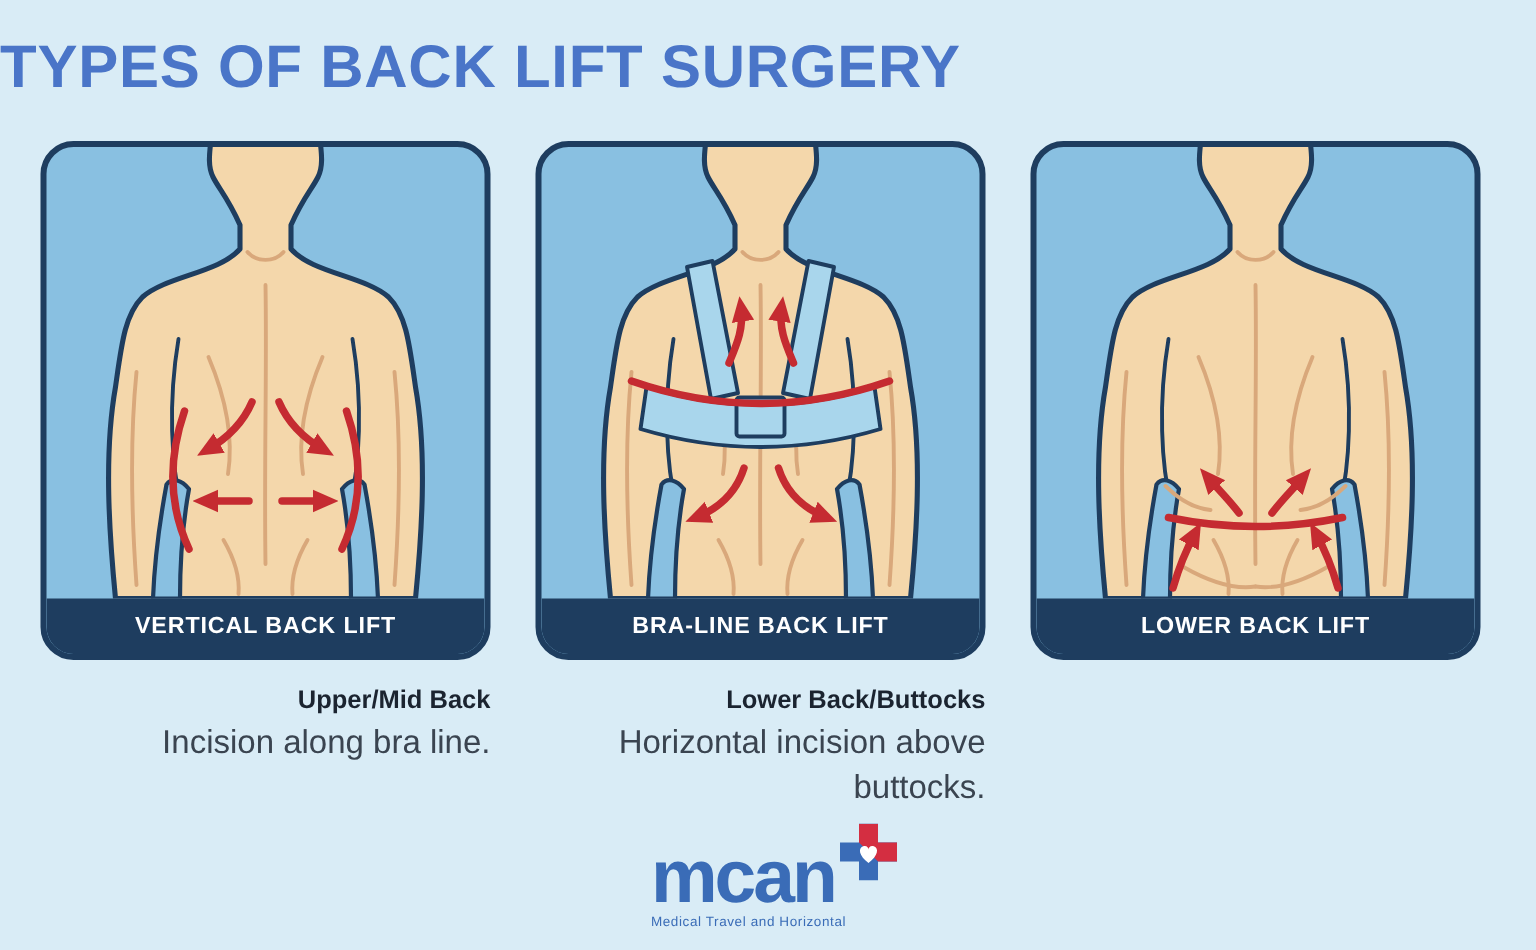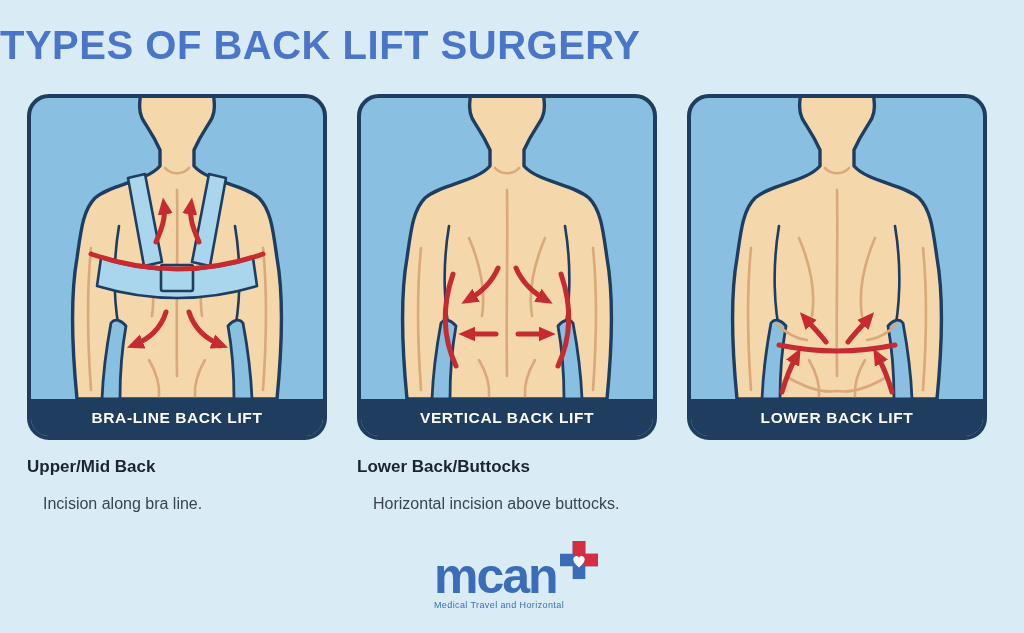--- a/index.html
+++ b/index.html
@@ -27,24 +27,24 @@
     background:var(--panel_sky,#89c0e1);overflow:hidden;
   }
   .figure{position:absolute;left:0;right:0;top:0;bottom:37px}
   svg.fig{width:100%;height:100%;display:block}
   .band{
     position:absolute;left:0;right:0;bottom:0;height:37px;
     background:var(--navy,#1e3d5f);color:var(--band_text,#fff);
     font-weight:bold;font-size:15.5px;letter-spacing:.6px;
     display:flex;align-items:center;justify-content:center;
   }
-  .descs{display:flex;gap:30px;padding:0 37px 0 27px;margin-top:17px;text-align:left}
+  .descs{display:flex;gap:30px;padding:0 37px 0 27px;margin-top:17px;text-align:right}
   .desc{width:300px;flex:0 0 300px}
   .desc h3{margin:0 0 3px;font-size:17px;font-weight:bold;color:var(--heading_text,#1b2430)}
-  .desc p{margin:16px;font-size:16px;line-height:1.35;color:var(--body_text,#3a4450)}
+  .desc p{margin:0;font-size:22px;line-height:1.35;color:var(--body_text,#3a4450)}
   .logo{position:relative;width:max-content;margin:24px auto 16px;padding-right:26px}
   .logo-text{font-size:50px;font-weight:bold;letter-spacing:-2px;line-height:.85;color:var(--logo_blue,#3a6cb7)}
   .logo-cross{position:absolute;top:-14px;right:-8px}
   .logo-tagline{font-size:9px;letter-spacing:.4px;margin-top:3px;color:var(--logo_blue,#3a6cb7)}
   
   .body-outline{fill:var(--skin,#f4d7ab);stroke:var(--navy,#1e3d5f);stroke-width:3.4;stroke-linejoin:round}
   .detail{fill:none;stroke:var(--skin_shade,#d9a87b);stroke-width:2.6;stroke-linecap:round}
   .navline{fill:none;stroke:var(--navy,#1e3d5f);stroke-width:2.6;stroke-linecap:round}
   .gap{fill:var(--panel_sky,#89c0e1);stroke:var(--navy,#1e3d5f);stroke-width:2.8;stroke-linejoin:round}
   .bra{fill:var(--bra_blue,#a9d6ec);stroke:var(--navy,#1e3d5f);stroke-width:2.6;stroke-linejoin:round}
@@ -80,54 +80,54 @@
 
 <h1 class="title">TYPES OF BACK LIFT SURGERY</h1>
 
 <div class="panels">
 
   <div class="panel">
     <div class="figure">
       <svg class="fig" viewBox="0 0 292 301" preserveAspectRatio="none">
         <use href="#back-body"></use>
         <g>
+          <path class="incision" d="M 92 176 C 81 208 81 238 95 268"></path>
+          <path class="incision" d="M 200 176 C 211 208 211 238 197 268"></path>
+        </g>
+        <g>
+          <path class="arrow" d="M 137 170 C 131 184 121 194 107 202"></path>
+          <path class="arrow" d="M 155 170 C 161 184 171 194 185 202"></path>
+          <path class="arrow" d="M 135 236 L 105 236"></path>
+          <path class="arrow" d="M 157 236 L 187 236"></path>
+        </g>
+      </svg>
+    </div>
+    <div class="band">VERTICAL BACK LIFT</div>
+  </div>
+
+  <div class="panel">
+    <div class="figure">
+      <svg class="fig" viewBox="0 0 292 301" preserveAspectRatio="none">
+        <use href="#back-body"></use>
+        <g>
           <path class="bra" d="M 97 80 L 114 76 L 131 164 L 113 168 Z"></path>
           <path class="bra" d="M 195 80 L 178 76 L 161 164 L 179 168 Z"></path>
           <path class="bra" d="M 70 160 Q 146 184 222 160 L 226 188 Q 146 212 66 188 Z"></path>
           <rect class="bra" x="130" y="167" width="32" height="26" rx="2"></rect>
         </g>
         <path class="incision" d="M 60 156 Q 146 186 232 156"></path>
         <g>
           <path class="arrow" d="M 125 144 C 130 132 135 121 133 107"></path>
           <path class="arrow" d="M 168 144 C 163 132 158 121 160 107"></path>
           <path class="arrow" d="M 135 214 C 130 230 118 241 103 247"></path>
           <path class="arrow" d="M 158 214 C 163 230 175 241 190 247"></path>
         </g>
       </svg>
     </div>
     <div class="band">BRA-LINE BACK LIFT</div>
-  </div>
-
-  <div class="panel">
-    <div class="figure">
-      <svg class="fig" viewBox="0 0 292 301" preserveAspectRatio="none">
-        <use href="#back-body"></use>
-        <g>
-          <path class="incision" d="M 92 176 C 81 208 81 238 95 268"></path>
-          <path class="incision" d="M 200 176 C 211 208 211 238 197 268"></path>
-        </g>
-        <g>
-          <path class="arrow" d="M 137 170 C 131 184 121 194 107 202"></path>
-          <path class="arrow" d="M 155 170 C 161 184 171 194 185 202"></path>
-          <path class="arrow" d="M 135 236 L 105 236"></path>
-          <path class="arrow" d="M 157 236 L 187 236"></path>
-        </g>
-      </svg>
-    </div>
-    <div class="band">VERTICAL BACK LIFT</div>
   </div>
 
   <div class="panel">
     <div class="figure">
       <svg class="fig" viewBox="0 0 292 301" preserveAspectRatio="none">
         <use href="#back-body"></use>
         <path class="detail" d="M 86 226 C 96 236 106 241 116 242"></path>
         <path class="detail" d="M 206 226 C 196 236 186 241 176 242"></path>
         <path class="detail" d="M 98 280 Q 126 296 146 293"></path>
         <path class="detail" d="M 194 280 Q 166 296 146 293"></path>

